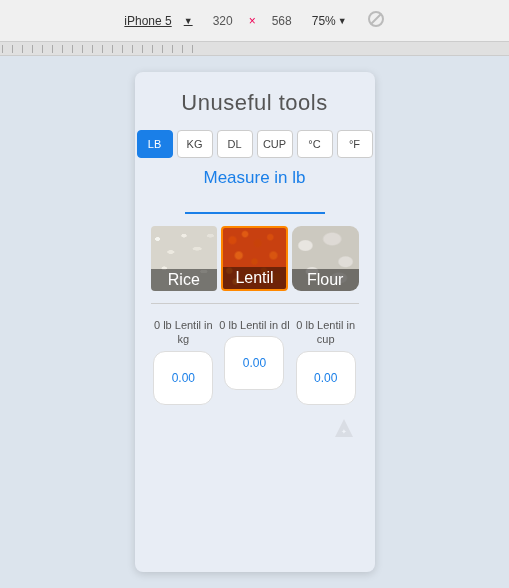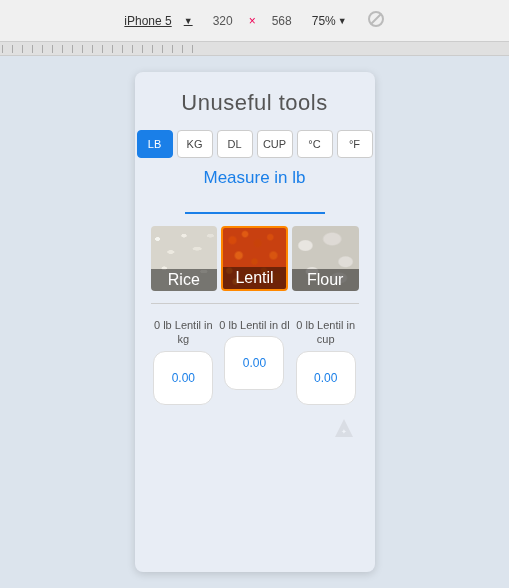--- a/index.html
+++ b/index.html
@@ -204,20 +204,21 @@
 
     
     .food-flour {
       background:
         radial-gradient(ellipse 8px 6px at 20% 30%, #e8e5e0 80%, transparent 100%),
         radial-gradient(ellipse 10px 7px at 60% 20%, #dedad5 80%, transparent 100%),
         radial-gradient(ellipse 8px 6px at 80% 55%, #e0ddd8 80%, transparent 100%),
         radial-gradient(ellipse 7px 5px at 30% 70%, #e5e2dc 80%, transparent 100%),
         radial-gradient(ellipse 9px 6px at 70% 80%, #dbd8d2 80%, transparent 100%),
         #ccc9c0;
+      border-radius: 9px;
     }
 
     
     .results-section {
       width: 100%;
       display: flex;
       gap: 6px;
       justify-content: center;
     }
     .result-col {

